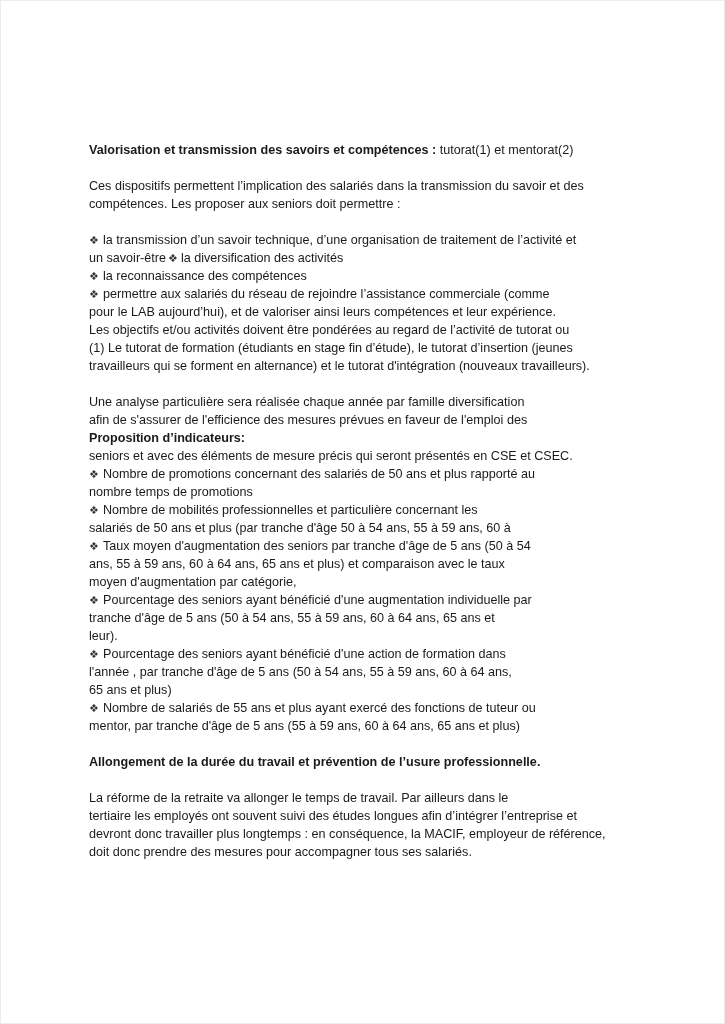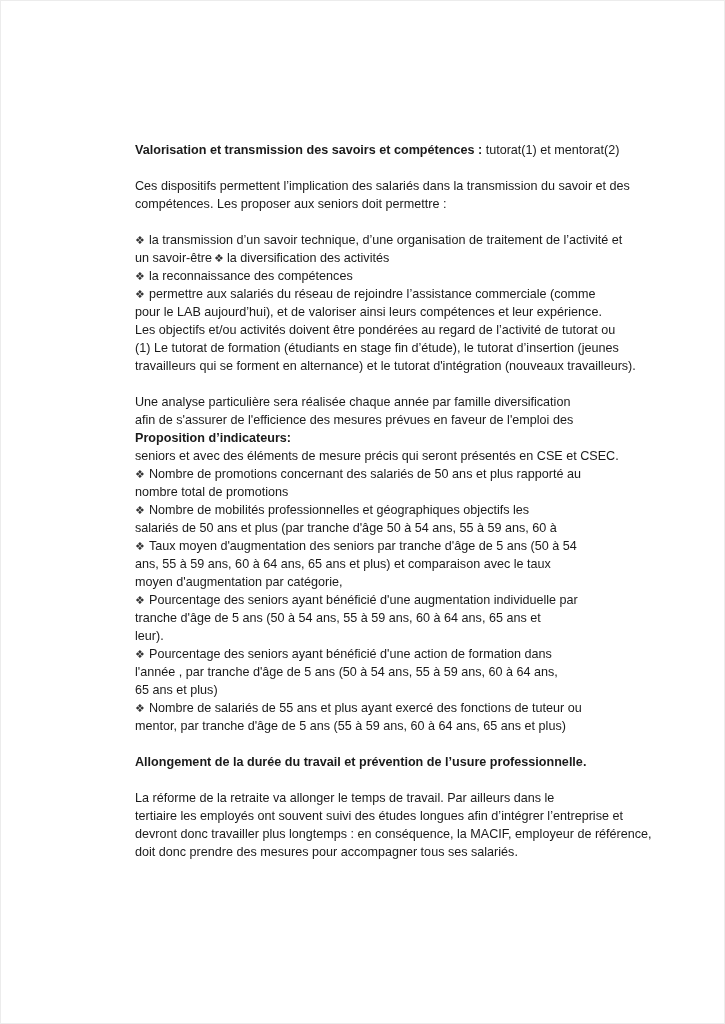--- a/index.html
+++ b/index.html
@@ -27,21 +27,20 @@
       top: 140px;
       width: 560px;
       font-family: "Liberation Sans", sans-serif;
       font-size: 12.6px;
       line-height: 18px;
       color: #1a1a1a;
     }
     .line {
       white-space: nowrap;
       height: 18px;
-      margin-left: 46px;
     }
     .gap { height: 18px; }
     .bold { font-weight: bold; }
     .bullet {
       display: inline-block;
       width: 14px;
       font-size: 11px;
       color: #333333;
     }
     .inline-bullet {
@@ -86,25 +85,25 @@
     <div class="gap"></div>
 
     <div class="line">Une analyse particulière sera réalisée chaque année par famille diversification</div>
     <div class="line">afin de s'assurer de l'efficience des mesures prévues en faveur de l'emploi des</div>
     <div class="line bold">Proposition d’indicateurs:</div>
 
     <div class="line">seniors et avec des éléments de mesure précis qui seront présentés en CSE et CSEC.</div>
 
     <div>
       <div class="line"><span class="bullet">❖</span><span>Nombre de promotions concernant des salariés de 50 ans et plus rapporté au</span></div>
-      <div class="line">nombre total de promotions</div>
+      <div class="line">nombre temps de promotions</div>
     </div>
 
     <div>
-      <div class="line"><span class="bullet">❖</span><span>Nombre de mobilités professionnelles et géographiques objectifs les</span></div>
+      <div class="line"><span class="bullet">❖</span><span>Nombre de mobilités professionnelles et particulière concernant les</span></div>
       <div class="line">salariés de 50 ans et plus (par tranche d'âge 50 à 54 ans, 55 à 59 ans, 60 à</div>
     </div>
 
     <div>
       <div class="line"><span class="bullet">❖</span><span>Taux moyen d'augmentation des seniors par tranche d'âge de 5 ans (50 à 54</span></div>
       <div class="line">ans, 55 à 59 ans, 60 à 64 ans, 65 ans et plus) et comparaison avec le taux</div>
       <div class="line">moyen d'augmentation par catégorie,</div>
     </div>
 
     <div>

